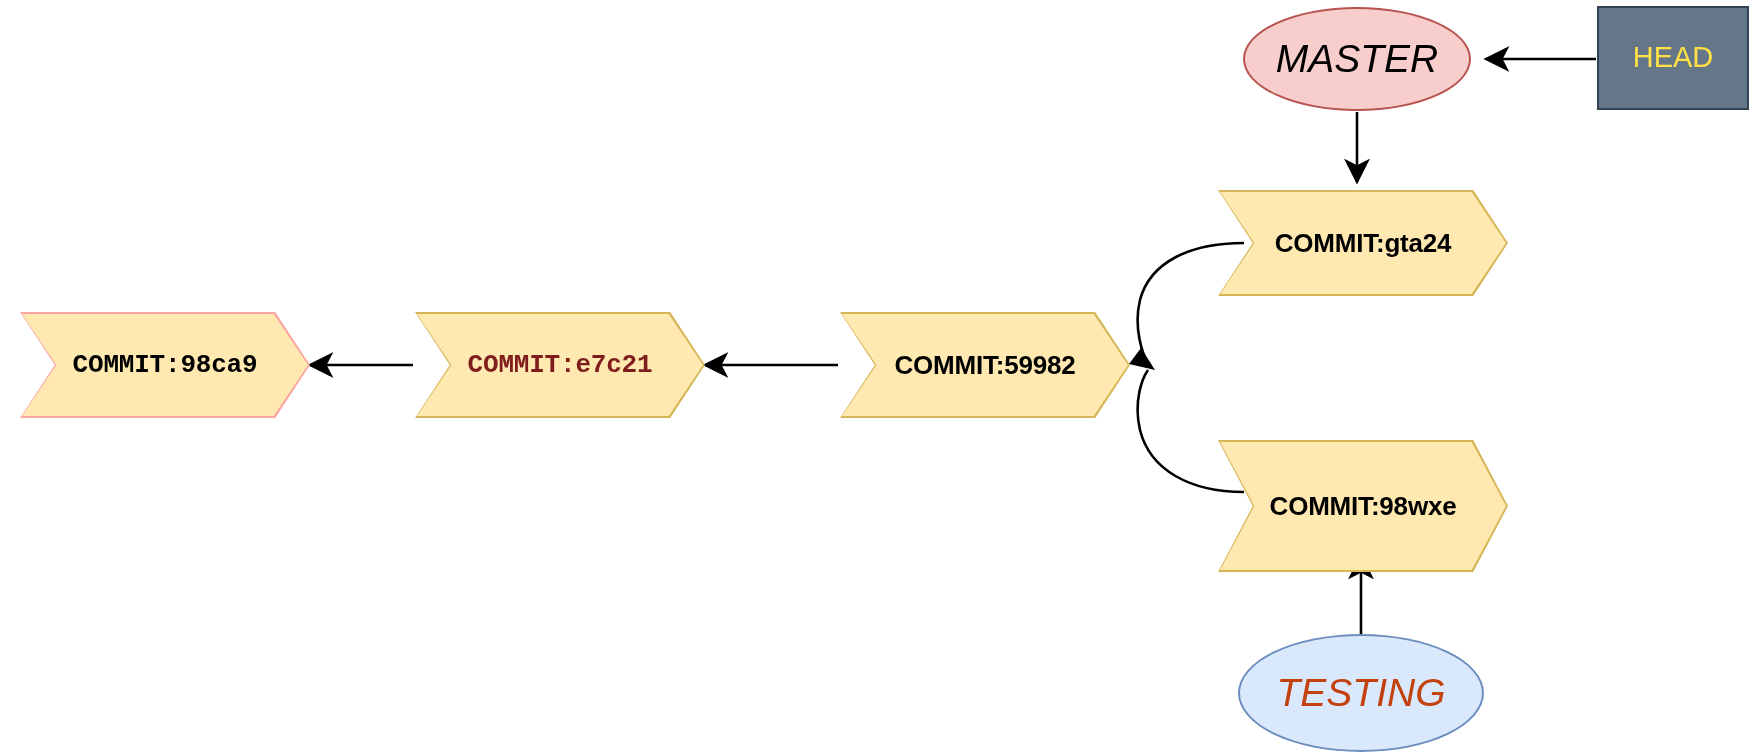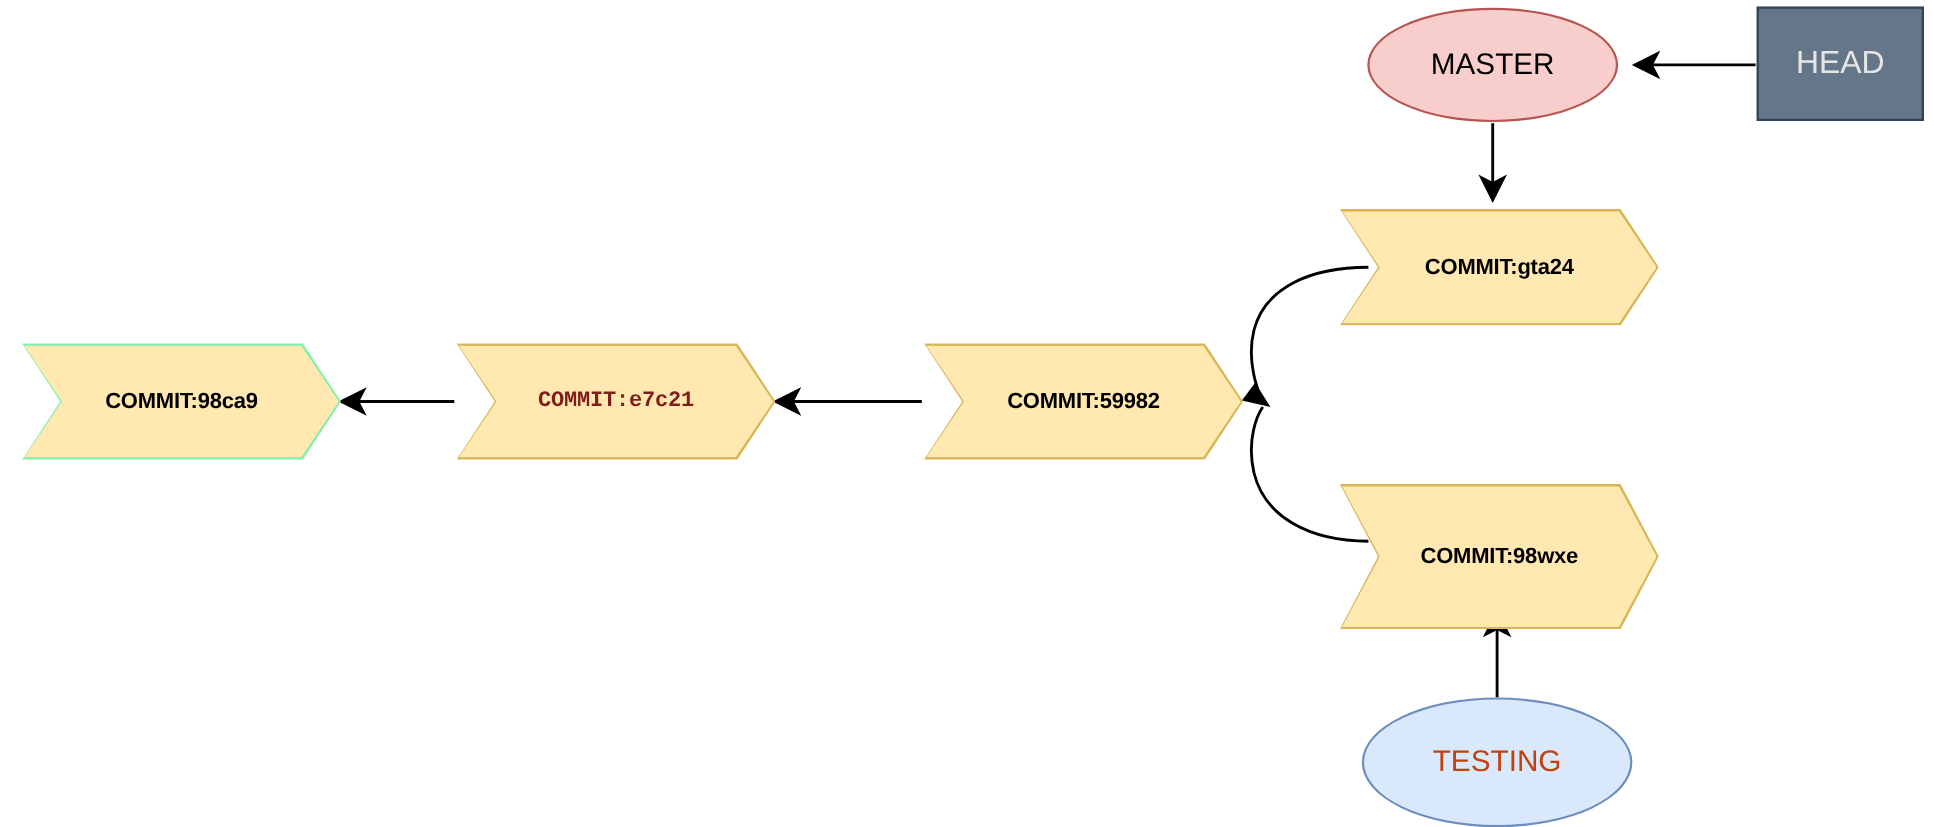--- a/index.html
+++ b/index.html
@@ -41,23 +41,24 @@
     line-height: 1.1;
     white-space: nowrap;
   }
   
   .ellipse-node {
     border-radius: 50%;
     border-style: solid;
     border-width: 2px;
   }
   .ellipse-node .node-label {
-    font-size: 27px;
+    font-size: 39px;
     font-weight: 400;
     color: #000000;
+    font-style: italic;
   }
   
   .rect-node {
     border-style: solid;
     border-width: 2px;
   }
   .rect-node .node-label {
     font-size: 29px;
     font-weight: 400;
   }
@@ -68,21 +69,21 @@
   }
   .chevron-inner {
     position: absolute;
     left: 0; top: 0; right: 0; bottom: 0;
     -webkit-clip-path: polygon(0% 0%, 88% 0%, 100% 50%, 88% 100%, 0% 100%, 12% 50%);
     clip-path: polygon(0% 0%, 88% 0%, 100% 50%, 88% 100%, 0% 100%, 12% 50%);
   }
   .chevron-node .node-label {
     position: relative;
     z-index: 3;
-    font-size: 20px;
+    font-size: 26px;
     font-weight: bold;
     color: #000000;
     letter-spacing: -0.2px;
   }
 </style>
 </head>
 <body>
 
 <div id="canvas">
 
@@ -121,21 +122,21 @@
     <g>
       <line x1="1361" y1="634" x2="1361" y2="556" stroke="#000000" stroke-width="2.6" marker-end="url(#arrow)"></line>
     </g>
   </svg>
 
   <div class="node ellipse-node" id="node-master" style="left: 1243px; top: 7px; width: 228px; height: 104px; background: rgb(248, 206, 204); border-color: rgb(184, 84, 80);">
     <span class="node-label" style="color: rgb(0, 0, 0);">MASTER</span>
   </div>
 
   <div class="node rect-node" id="node-head" style="left: 1597px; top: 6px; width: 152px; height: 104px; background: rgb(100, 118, 135); border-color: rgb(49, 67, 84);">
-    <span class="node-label" style="color: #e5e5e5;">HEAD</span>
+    <span class="node-label" style="color: #fde047;">HEAD</span>
   </div>
 
   <div class="node chevron-node" id="node-commit-gta24" style="left: 1218px; top: 190px; width: 290px; height: 106px; background: rgb(214, 182, 86);">
     <div class="chevron-inner" style="background: rgb(255, 233, 176); inset: 2px;"></div>
     <span class="node-label" style="color: rgb(0, 0, 0);">COMMIT:gta24</span>
   </div>
 
   <div class="node chevron-node" id="node-commit-98wxe" style="left: 1218px; top: 440px; width: 290px; height: 132px; background: rgb(214, 182, 86);">
     <div class="chevron-inner" style="background: rgb(255, 233, 176); inset: 2px;"></div>
     <span class="node-label" style="color: rgb(0, 0, 0);">COMMIT:98wxe</span>
@@ -144,21 +145,21 @@
   <div class="node chevron-node" id="node-commit-59982" style="left: 840px; top: 312px; width: 290px; height: 106px; background: rgb(214, 182, 86);">
     <div class="chevron-inner" style="background: rgb(255, 233, 176); inset: 2px;"></div>
     <span class="node-label" style="color: rgb(0, 0, 0);">COMMIT:59982</span>
   </div>
 
   <div class="node chevron-node" id="node-commit-e7c21" style="left: 415px; top: 312px; width: 290px; height: 106px; background: rgb(214, 182, 86);">
     <div class="chevron-inner" style="background: rgb(255, 233, 176); inset: 2px;"></div>
     <span class="node-label" style="color: #7f1d1d; font-family: Liberation Mono, monospace;">COMMIT:e7c21</span>
   </div>
 
-  <div class="node chevron-node" id="node-commit-98ca9" style="left: 20px; top: 312px; width: 290px; height: 106px; background: #86efac;">
+  <div class="node chevron-node" id="node-commit-98ca9" style="left: 20px; top: 312px; width: 290px; height: 106px; background: #fca5a5; font-family: Liberation Mono, monospace;">
     <div class="chevron-inner" style="background: rgb(255, 233, 176); inset: 2px;"></div>
     <span class="node-label" style="color: rgb(0, 0, 0);">COMMIT:98ca9</span>
   </div>
 
   <div class="node ellipse-node" id="node-testing" style="left: 1238px; top: 634px; width: 246px; height: 118px; background: rgb(218, 232, 252); border-color: rgb(108, 142, 191);">
     <span class="node-label" style="color: #c2410c;">TESTING</span>
   </div>
 
 </div>
 

